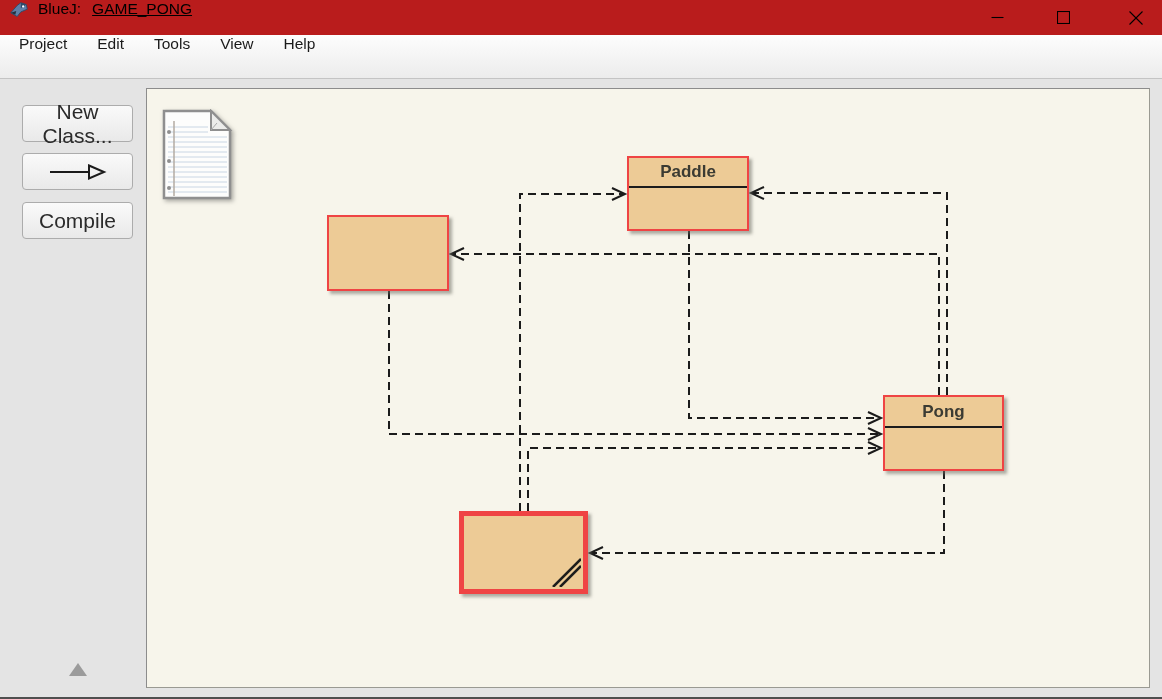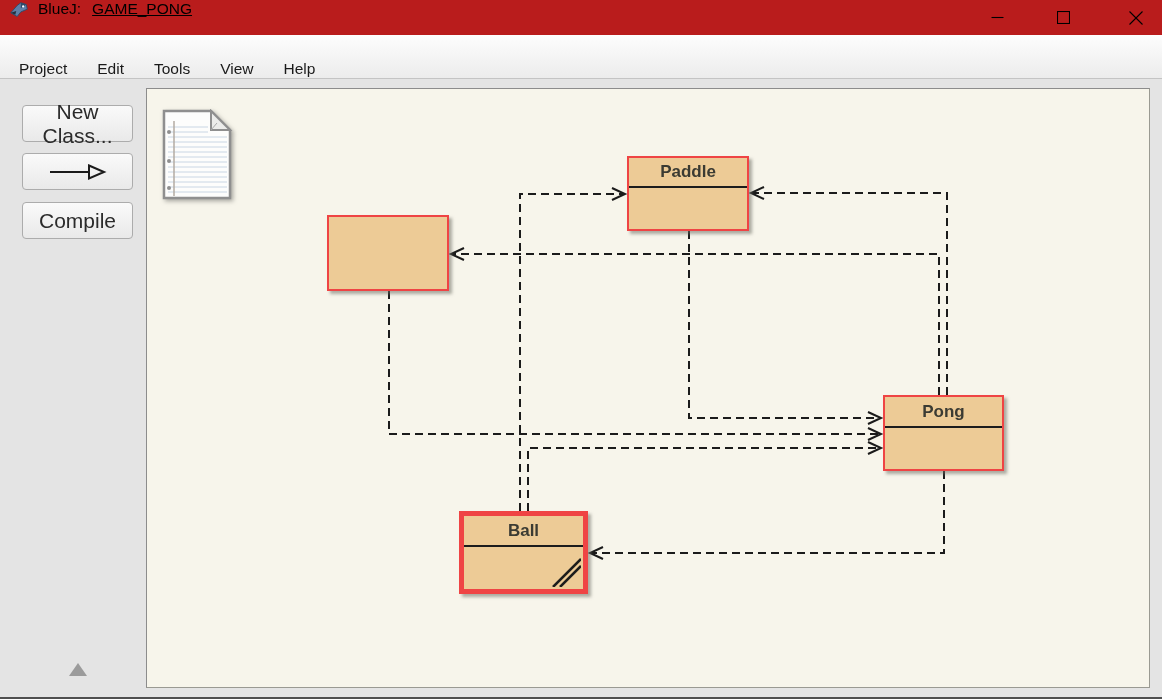--- a/index.html
+++ b/index.html
@@ -22,21 +22,21 @@
   .win-btn {
     position:absolute; top:0; height:35px; width:46px;
     display:flex; align-items:center; justify-content:center;
   }
   .win-btn svg { display:block; }
   
   .menubar {
     height:44px;
     background:linear-gradient(#FDFDFD,#ECECEC);
     border-bottom:1px solid #C4C4C4;
-    display:flex; align-items:flex-end; padding-left:4px;
+    display:flex; align-items:flex-start; padding-left:4px;
   }
   .menu-item { padding:0 15px; font-size:15.5px; color:#1A1A1A; cursor:default; }
   
   .side-btn {
     position:absolute; left:22px; width:111px; height:37px;
     background:linear-gradient(#FAFAFA,#E9E9E9);
     border:1px solid #ACACAC; border-radius:4px;
     font-family:"Liberation Sans", sans-serif;
     font-size:21px; color:#2B2B2B;
     display:flex; align-items:center; justify-content:center;
@@ -191,21 +191,20 @@
         <div class="class-body"></div>
       </div>
       <div class="class-box" style="left: 180px; top: 126px; width: 122px; height: 76px;">
         <div class="class-body"></div>
       </div>
       <div class="class-box" style="left: 736px; top: 306px; width: 121px; height: 76px;">
         <div class="class-title" style="height: 31px;">Pong</div>
         <div class="class-body"></div>
       </div>
       <div class="class-box selected" style="left: 312px; top: 422px; width: 129px; height: 83px;">
-        <div class="class-title" style="height: 31px;">Ball</div>
         <div class="class-body">
           <svg class="hatch" width="32" height="32">
             <line x1="4" y1="32" x2="32" y2="4"></line>
             <line x1="11" y1="32" x2="32" y2="11"></line>
           </svg>
         </div>
       </div>
     </div>
 </div>
 

